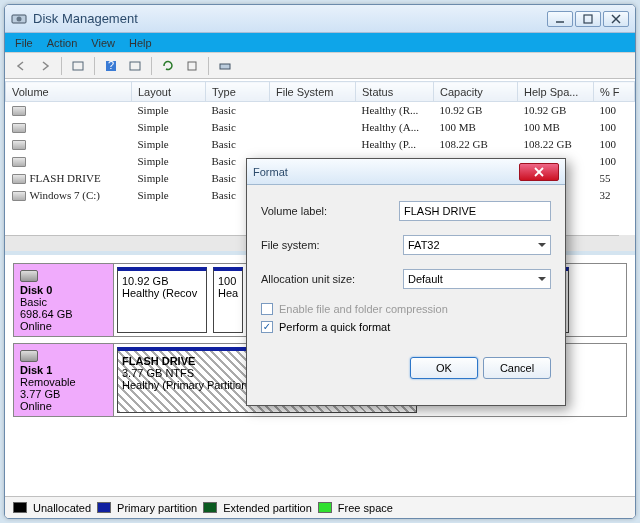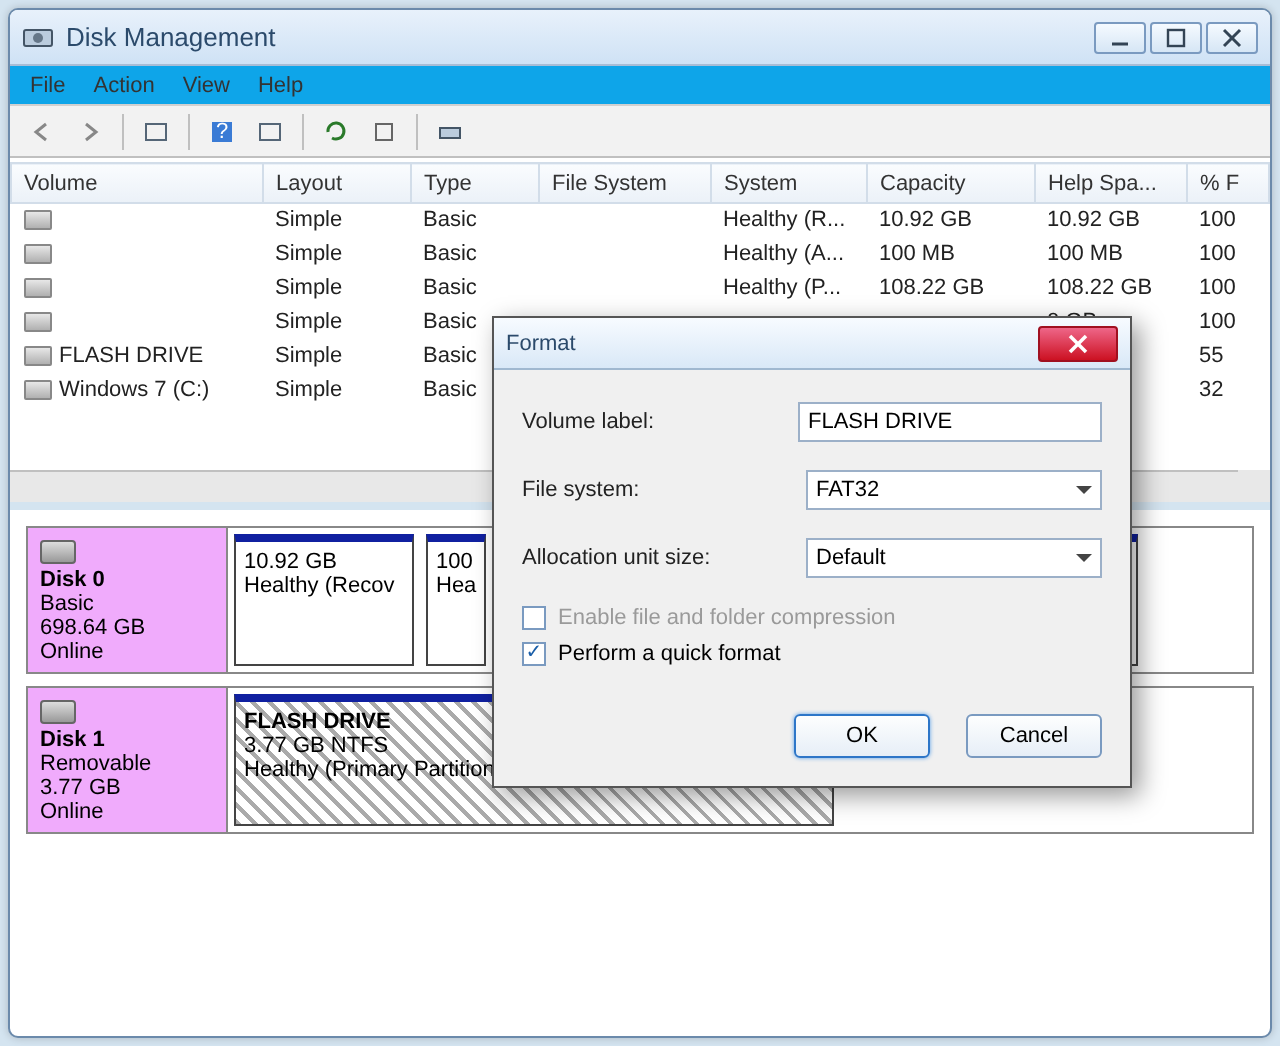--- a/index.html
+++ b/index.html
@@ -13,21 +13,21 @@
 .winbtn svg { width: 10px; height: 10px; }
 .menubar { height: 20px; display: flex; align-items: center; gap: 14px; padding: 0 10px; border-bottom: 1px solid #d0d0d0; background: #0ea5e9; }
 .menubar span { color: #333; cursor: default; }
 .toolbar { height: 26px; display: flex; align-items: center; gap: 4px; padding: 0 6px; border-bottom: 1px solid #c0c0c0; background: #f2f2f2; }
 .tbtn { width: 20px; height: 20px; border: 1px solid transparent; display: flex; align-items: center; justify-content: center; }
 .tsep { width: 1px; height: 18px; background: #c0c0c0; margin: 0 2px; }
 .content { position: absolute; top: 76px; left: 0; right: 0; bottom: 22px; background: #fff; }
 .table-wrap { height: 174px; overflow: hidden; border-bottom: 4px solid #d4e4f0; position: relative; }
 .tbl { width: 100%; border-collapse: collapse; }
 .tbl th { background: linear-gradient(#fafcfe,#ebf1f8); border: 1px solid #d2dde9; padding: 2px 6px; text-align: left; font-weight: normal; color: #333; height: 20px; }
-.tbl td { padding: 1px 6px; color: #222; height: 17px; white-space: nowrap; }
+.tbl td { padding: 1px 6px; color: #222; height: 17px; white-space: nowrap; font-family: Liberation Serif, serif; }
 .vol-icon { display: inline-block; width: 14px; height: 10px; background: linear-gradient(#e7e7e7,#b0b0b0); border: 1px solid #888; border-radius: 1px; margin-right: 4px; vertical-align: middle; }
 .scroll-h { position: absolute; bottom: 0; left: 0; right: 16px; height: 16px; background: #e8e8e8; border-top: 1px solid #c0c0c0; }
 .scroll-corner { position: absolute; bottom: 0; right: 0; width: 16px; height: 16px; background: #e8e8e8; }
 .disk-area { padding: 2px; overflow: auto; height: calc(100% - 174px); position: relative; }
 .disk-row { display: flex; border: 1px solid #888; margin: 6px; height: 74px; }
 .disk-head { width: 100px; padding: 6px; border-right: 1px solid #888; background: #f0abfc; }
 .disk-head .dicon { width: 18px; height: 12px; background: linear-gradient(#ddd,#999); border: 1px solid #666; border-radius: 2px; margin-bottom: 2px; }
 .disk-head b { display: block; }
 .disk-parts { flex: 1; display: flex; background: #fff; position: relative; }
 .part { border: 1px solid #444; margin: 3px; padding: 4px; overflow: hidden; }
@@ -42,21 +42,21 @@
 .dlg-body { padding: 16px 14px 10px; }
 .dlg-row { display: flex; align-items: center; margin-bottom: 14px; gap: 24px; }
 .dlg-row label { width: 118px; color: #222; }
 .dlg-input { flex: 1; height: 20px; border: 1px solid #9cb0c8; padding: 0 4px; background: #fff; }
 .dlg-select { flex: 1; height: 20px; border: 1px solid #9cb0c8; background: #fff; display: flex; align-items: center; padding: 0 4px; position: relative; }
 .dlg-select::after { content: ""; position: absolute; right: 4px; top: 7px; border: 4px solid transparent; border-top-color: #444; }
 .dlg-chk { display: flex; align-items: center; gap: 6px; margin-bottom: 6px; }
 .chk { width: 12px; height: 12px; border: 1px solid #7a9ac0; background: #fff; display: flex; align-items: center; justify-content: center; }
 .chk.checked::after { content: "✓"; font-size: 10px; color: #1a5ea8; line-height: 1; }
 .disabled { color: #9a9a9a; }
-.dlg-btns { display: flex; justify-content: flex-end; gap: 18px; padding: 8px 14px 14px; }
+.dlg-btns { display: flex; justify-content: flex-end; gap: 5px; padding: 8px 14px 26px; }
 .btn { min-width: 68px; height: 22px; border: 1px solid #7a9ac0; border-radius: 3px; background: linear-gradient(#fdfefe,#e6eef7); display: flex; align-items: center; justify-content: center; cursor: pointer; }
 .btn.default { border: 1px solid #2d76c8; box-shadow: 0 0 2px #5aa0e8; }
 </style>
 </head>
 <body>
 
 <div class="window">
   <div class="titlebar">
     <svg class="icon" viewBox="0 0 16 16">
         <rect x="1" y="4" width="14" height="8" rx="1" fill="#bcd" stroke="#456"></rect>
@@ -140,21 +140,21 @@
 
   <div class="content">
     <div class="table-wrap">
       <table class="tbl">
         <thead>
             <tr>
           <th style="width:126px">Volume</th>
           <th style="width:74px">Layout</th>
           <th style="width:64px">Type</th>
           <th style="width:86px">File System</th>
-          <th style="width:78px">System</th>
+          <th style="width:78px">Status</th>
           <th style="width:84px">Capacity</th>
           <th style="width:76px">Help Spa...</th>
           <th>% F</th>
         </tr>
           </thead>
         <tbody id="vol-body">
             <tr>
               <td><span class="vol-icon"></span></td>
               <td>Simple</td>
               <td>Basic</td>
@@ -232,20 +232,30 @@
         </div>
         <div class="disk-row">
           <div class="disk-head"><div class="dicon"></div><b>Disk 1</b>Removable<br>3.77 GB<br>Online</div>
           <div class="disk-parts">
             <div class="part part-border-primary part-hatch" style="width: 300px;"><b>FLASH DRIVE</b><br>3.77 GB NTFS<br>Healthy (Primary Partition)</div>
           </div>
         </div>
       </div>
   </div>
 
+  <div class="legend">
+    <span class="leg-sw" id="sw-unalloc" style="background: rgb(0, 0, 0);"></span>
+    <span>Unallocated</span>
+    <span class="leg-sw" id="sw-primary" style="background: rgb(16, 32, 160);"></span>
+    <span>Primary partition</span>
+    <span class="leg-sw" id="sw-extended" style="background: rgb(10, 90, 32);"></span>
+    <span>Extended partition</span>
+    <span class="leg-sw" id="sw-free" style="background: rgb(48, 224, 48);"></span>
+    <span>Free space</span>
+  </div>
 </div>
 
 <div class="dialog">
   <div class="dlg-title">
     <span>Format</span>
     <div class="dlg-close">
       <svg width="12" height="10" viewBox="0 0 12 10">
           <line x1="2" y1="1" x2="10" y2="9" stroke="#fff" stroke-width="1.8"></line>
           <line x1="10" y1="1" x2="2" y2="9" stroke="#fff" stroke-width="1.8"></line>
         </svg>

